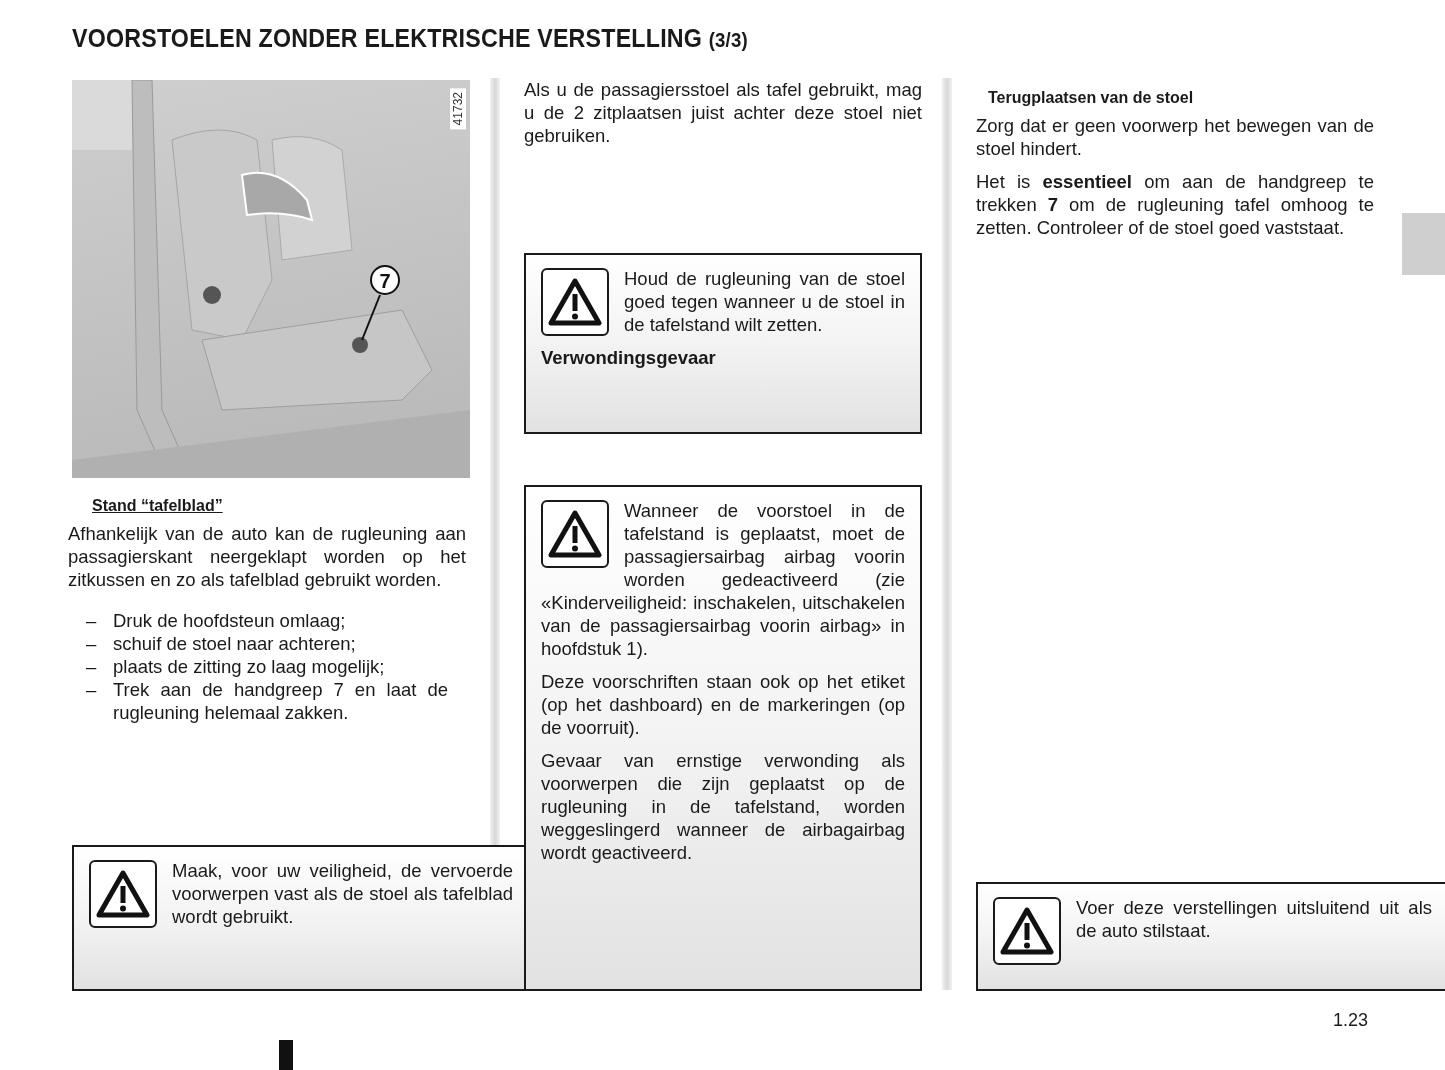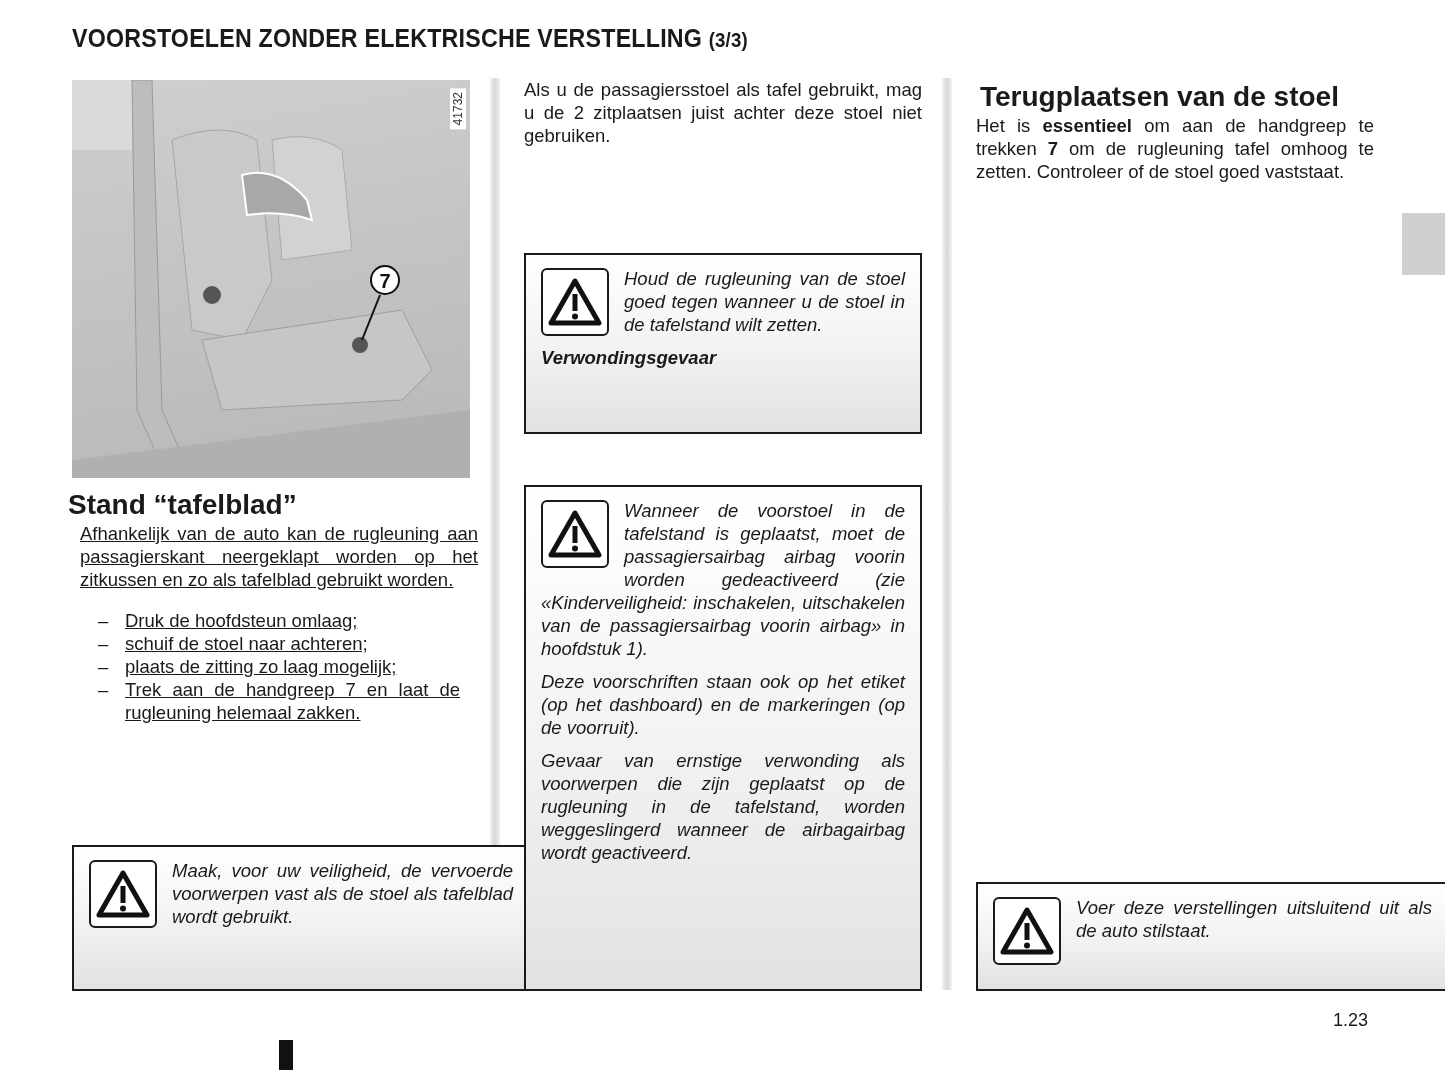--- a/index.html
+++ b/index.html
@@ -8,29 +8,29 @@
   .title .part { font-size:20px; }
   .col { position:absolute; font-size:18.5px; line-height:23px; }
   .col2 { left:524px; top:78px; width:398px; }
   .justify { text-align:justify; }
   .sep { position:absolute; width:10px; top:78px; background:linear-gradient(to right,#f2f2f2,#d8d8d8,#f2f2f2); }
   .sep1 { left:490px; height:912px; }
   .sep2 { left:942px; height:912px; }
   .figure { position:absolute; left:72px; top:80px; width:398px; height:398px; background:linear-gradient(170deg,#cfcfcf 0%,#c4c4c4 45%,#b7b7b7 100%); overflow:hidden; }
   .figure svg { position:absolute; left:0; top:0; }
   .fig-id { position:absolute; right:4px; top:8px; writing-mode:vertical-rl; transform:rotate(180deg); font-size:12px; color:#333; background:#fff; padding:4px 1px; }
-  h2 { font-size:28px; margin:4px; font-weight:bold; }
-  .h-stand { position:absolute; left:64px; top:485px; }
-  .p1 { position:absolute; left:80px; top:522px; width:398px;text-decoration:underline; }
+  h2 { font-size:16px; margin:12px; font-weight:bold; }
+  .h-stand { position:absolute; left:80px; top:485px;text-decoration:underline; }
+  .p1 { position:absolute; left:68px; top:522px; width:398px; }
   ul.dash { list-style:none; padding:0; margin:18px; }
   ul.dash li { position:relative; padding-left:27px; }
   ul.dash li::before { content:"–"; position:absolute; left:0; }
   .warn { position:absolute; border:2px solid #1a1a1a; background:linear-gradient(to bottom,#ffffff 0%,#f3f3f3 50%,#e2e2e2 100%); box-sizing:border-box; padding:12px 15px 10px 15px; font-size:18.5px; line-height:23px; }
   .warn .icon { float:left; width:68px; height:68px; border:2px solid #1a1a1a; border-radius:6px; margin:1px 15px 2px 0; box-sizing:border-box; background:#fff; display:flex; align-items:center; justify-content:center; }
-  .warn p { margin:0 0 10px 0; text-align:justify;font-style:italic; }
+  .warn p { margin:0 0 10px 0; text-align:justify; }
   .w1 { left:524px; top:253px; width:398px; height:181px; }
   .w2 { left:524px; top:485px; width:398px; height:506px; }
   .w3 { left:72px; top:845px; width:458px; height:146px; }
   .w4 { left:976px; top:882px; width:473px; height:109px; }
   .h-terug { position:absolute; left:976px; top:77px; }
   .p3 { position:absolute; left:976px; top:114px; width:398px; }
   .p3 p { margin:0 0 10px 0; }
   .tab-marker { position:absolute; left:1402px; top:213px; width:43px; height:62px; background:#cfcfcf; }
   .page-num { position:absolute; left:1333px; top:1010px; font-size:18px; }
   .bottom-bar { position:absolute; left:279px; top:1040px; width:14px; height:30px; background:#111; }
@@ -105,20 +105,21 @@
         <circle cx="27" cy="39.5" r="3" fill="#111"></circle>
       </svg>
   </div>
   <p>Wanneer de voorstoel in de tafelstand is geplaatst, moet de passagiersairbag airbag voorin worden gedeactiveerd (zie «Kinderveiligheid: inschakelen, uitschakelen van de passagiersairbag voorin airbag» in hoofdstuk 1).</p>
   <p>Deze voorschriften staan ook op het etiket (op het dashboard) en de markeringen (op de voorruit).</p>
   <p>Gevaar van ernstige verwonding als voorwerpen die zijn geplaatst op de rugleuning in de tafelstand, worden weggeslingerd wanneer de airbagairbag wordt geactiveerd.</p>
 </div>
 
 <h2 class="h-terug">Terugplaatsen van de stoel</h2>
 <div class="col p3 justify">
+  <p>Zorg dat er geen voorwerp het bewegen van de stoel hindert.</p>
   <p><span>Het is </span><b>essentieel</b><span> om aan de handgreep te trekken </span><b>7</b><span> om de rugleuning tafel omhoog te zetten. Controleer of de stoel goed vaststaat.</span></p>
 </div>
 
 <div class="warn w4">
   <div class="icon">
     <svg width="54" height="50" viewBox="0 0 54 50">
         <path d="M27 4 L51 46 L3 46 Z" fill="none" stroke="#111" stroke-width="5" stroke-linejoin="round"></path>
         <rect x="24.5" y="17" width="5" height="17" fill="#111"></rect>
         <circle cx="27" cy="39.5" r="3" fill="#111"></circle>
       </svg>

